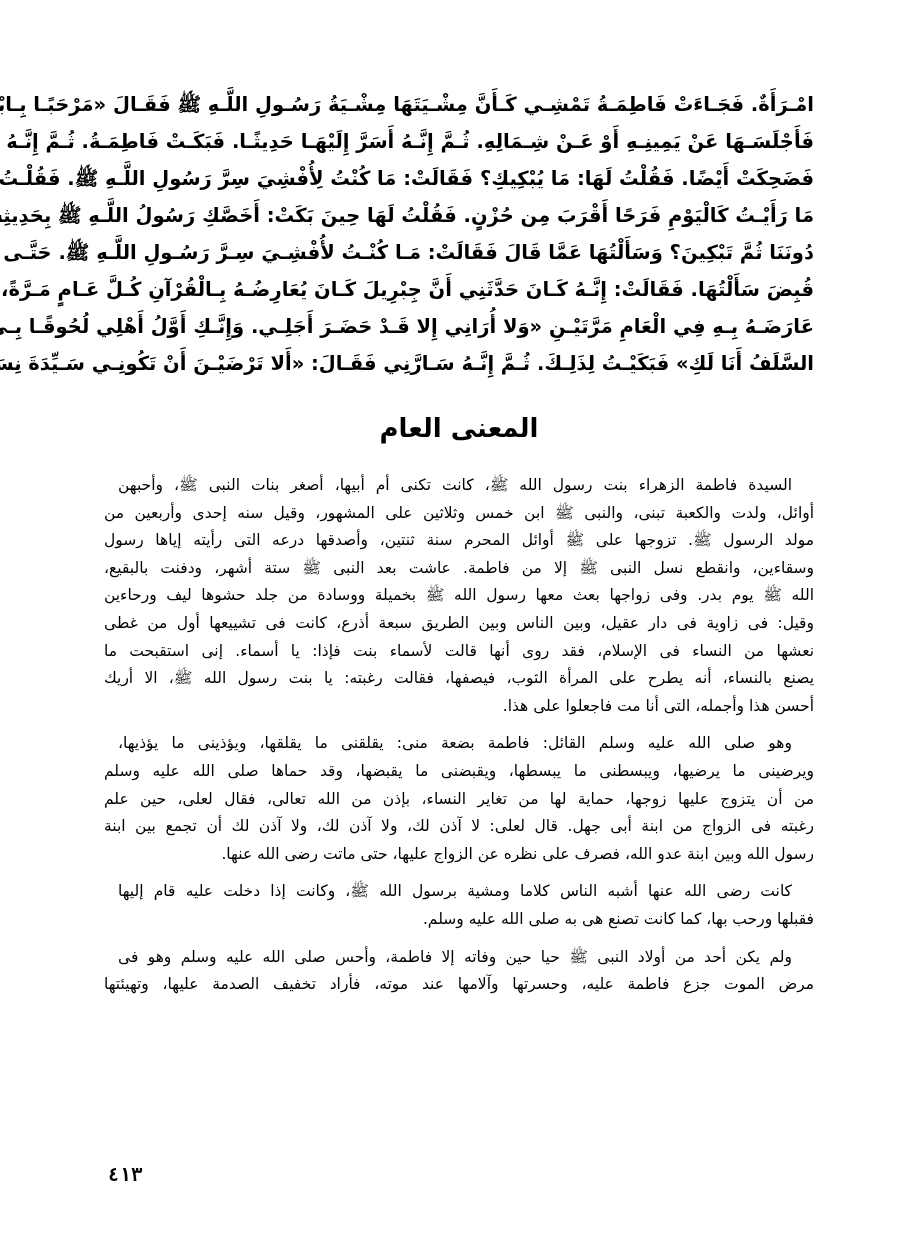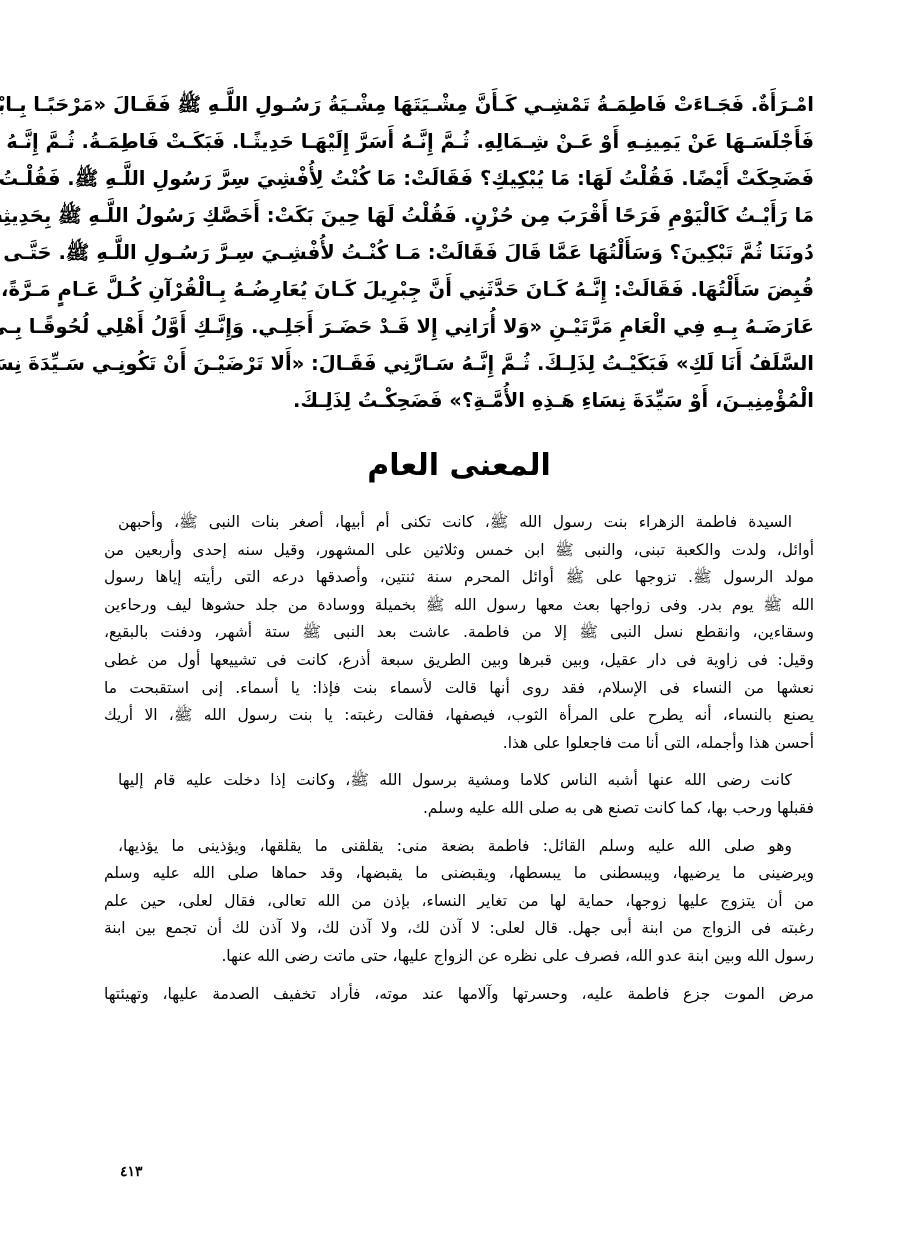--- a/index.html
+++ b/index.html
@@ -37,21 +37,21 @@
     white-space: nowrap;
     height: 37px;
     overflow: visible;
   }
   .hadith-line.last {
     text-align-last: right;
   }
   .heading {
     font-family: "DejaVu Sans", sans-serif;
     font-weight: bold;
-    font-size: 30px;
+    font-size: 26px;
     text-align: center;
     margin: 24px 0 22px 0;
     line-height: 44px;
   }
   .para {
     font-family: "DejaVu Sans", sans-serif;
     font-weight: normal;
     font-size: 15.5px;
     line-height: 27.6px;
     margin: 0 0 10px 0;
@@ -67,70 +67,69 @@
     padding-right: 22px;
     margin-left: 14px;
   }
   .para-line.last {
     text-align-last: right;
   }
   .page-number {
     position: absolute;
     left: 108px;
     top: 1163px;
-    font-family: Liberation Serif, serif;
+    font-family: Liberation Mono, monospace;
     font-weight: bold;
-    font-size: 14px;
+    font-size: 19px;
     direction: rtl;
-    margin-left: 12px;
   }
 </style>
 </head>
 <body>
 
 <div class="page">
 
   <div class="hadith">
     <span class="hadith-line">امْـرَأَةٌ. فَجَـاءَتْ فَاطِمَـةُ تَمْشِـي كَـأَنَّ مِشْـيَتَهَا مِشْـيَةُ رَسُـولِ اللَّـهِ ﷺ فَقَـالَ «مَرْحَبًـا بِـابْنَتِي»</span>
     <span class="hadith-line">فَأَجْلَسَـهَا عَنْ يَمِينِـهِ أَوْ عَـنْ شِـمَالِهِ. ثُـمَّ إِنَّـهُ أَسَرَّ إِلَيْهَـا حَدِيثًـا. فَبَكَـتْ فَاطِمَـةُ. ثُـمَّ إِنَّـهُ سَـارَّهَا،</span>
     <span class="hadith-line">فَضَحِكَتْ أَيْضًا. فَقُلْتُ لَهَا: مَا يُبْكِيكِ؟ فَقَالَتْ: مَا كُنْتُ لِأُفْشِيَ سِرَّ رَسُولِ اللَّـهِ ﷺ. فَقُلْـتُ:</span>
     <span class="hadith-line">مَا رَأَيْـتُ كَالْيَوْمِ فَرَحًا أَقْرَبَ مِن حُزْنٍ. فَقُلْتُ لَهَا حِينَ بَكَتْ: أَخَصَّكِ رَسُولُ اللَّـهِ ﷺ بِحَدِيثِهِ</span>
     <span class="hadith-line">دُونَنَا ثُمَّ تَبْكِينَ؟ وَسَأَلْتُهَا عَمَّا قَالَ فَقَالَتْ: مَـا كُنْـتُ لأُفْشِـيَ سِـرَّ رَسُـولِ اللَّـهِ ﷺ. حَتَّـى إِذَا</span>
     <span class="hadith-line">قُبِضَ سَأَلْتُهَا. فَقَالَتْ: إِنَّـهُ كَـانَ حَدَّثَنِي أَنَّ جِبْرِيلَ كَـانَ يُعَارِضُـهُ بِـالْقُرْآنِ كُـلَّ عَـامٍ مَـرَّةً، وَإِنَّـهُ</span>
     <span class="hadith-line">عَارَضَـهُ بِـهِ فِي الْعَامِ مَرَّتَيْـنِ «وَلا أُرَانِي إِلا قَـدْ حَضَـرَ أَجَلِـي. وَإِنَّـكِ أَوَّلُ أَهْلِي لُحُوقًـا بِـي. وَنِعْـمَ</span>
     <span class="hadith-line">السَّلَفُ أَنَا لَكِ» فَبَكَيْـتُ لِذَلِـكَ. ثُـمَّ إِنَّـهُ سَـارَّنِي فَقَـالَ: «أَلا تَرْضَيْـنَ أَنْ تَكُونِـي سَـيِّدَةَ نِسَـاءِ</span>
-    <span class="hadith-line last">الْمُؤْمِنِيـنَ، أَوْ سَيِّدَةَ نِسَاءِ هَـذِهِ الأُمَّـةِ؟» فَضَحِكْـتُ لِذَلِـكَ.</span>
   </div>
 
   <h2 class="heading">المعنى العام</h2>
 
   <div class="para">
     <span class="para-line first">السيدة فاطمة الزهراء بنت رسول الله ﷺ، كانت تكنى أم أبيها، أصغر بنات النبى ﷺ، وأحبهن</span>
     <span class="para-line">أوائل، ولدت والكعبة تبنى، والنبى ﷺ ابن خمس وثلاثين على المشهور، وقيل سنه إحدى وأربعين من</span>
     <span class="para-line">مولد الرسول ﷺ. تزوجها على ﷺ أوائل المحرم سنة ثنتين، وأصدقها درعه التى رأيته إياها رسول</span>
+    <span class="para-line">وسقاءين، وانقطع نسل النبى ﷺ إلا من فاطمة. عاشت بعد النبى ﷺ ستة أشهر، ودفنت بالبقيع،</span>
     <span class="para-line">الله ﷺ يوم بدر. وفى زواجها بعث معها رسول الله ﷺ بخميلة ووسادة من جلد حشوها ليف ورحاءين</span>
-    <span class="para-line">وسقاءين، وانقطع نسل النبى ﷺ إلا من فاطمة. عاشت بعد النبى ﷺ ستة أشهر، ودفنت بالبقيع،</span>
-    <span class="para-line">وقيل: فى زاوية فى دار عقيل، وبين قبرها وبين الطريق سبعة أذرع، كانت فى تشييعها أول من غطى</span>
+    <span class="para-line">وقيل: فى زاوية فى دار عقيل، وبين الناس وبين الطريق سبعة أذرع، كانت فى تشييعها أول من غطى</span>
     <span class="para-line">نعشها من النساء فى الإسلام، فقد روى أنها قالت لأسماء بنت فإذا: يا أسماء. إنى استقبحت ما</span>
     <span class="para-line">يصنع بالنساء، أنه يطرح على المرأة الثوب، فيصفها، فقالت رغبته: يا بنت رسول الله ﷺ، الا أريك</span>
     <span class="para-line last">أحسن هذا وأجمله، التى أنا مت فاجعلوا على هذا.</span>
-  </div>
-
-  <div class="para">
-    <span class="para-line first">كانت رضى الله عنها أشبه الناس كلاما ومشية برسول الله ﷺ، وكانت إذا دخلت عليه قام إليها</span>
-    <span class="para-line last">فقبلها ورحب بها، كما كانت تصنع هى به صلى الله عليه وسلم.</span>
   </div>
 
   <div class="para">
     <span class="para-line first">وهو صلى الله عليه وسلم القائل: فاطمة بضعة منى: يقلقنى ما يقلقها، ويؤذينى ما يؤذيها،</span>
     <span class="para-line">ويرضينى ما يرضيها، ويبسطنى ما يبسطها، ويقبضنى ما يقبضها، وقد حماها صلى الله عليه وسلم</span>
     <span class="para-line">من أن يتزوج عليها زوجها، حماية لها من تغاير النساء، بإذن من الله تعالى، فقال لعلى، حين علم</span>
     <span class="para-line">رغبته فى الزواج من ابنة أبى جهل. قال لعلى: لا آذن لك، ولا آذن لك، ولا آذن لك أن تجمع بين ابنة</span>
     <span class="para-line last">رسول الله وبين ابنة عدو الله، فصرف على نظره عن الزواج عليها، حتى ماتت رضى الله عنها.</span>
   </div>
 
   <div class="para">
+    <span class="para-line first">كانت رضى الله عنها أشبه الناس كلاما ومشية برسول الله ﷺ، وكانت إذا دخلت عليه قام إليها</span>
+    <span class="para-line last">فقبلها ورحب بها، كما كانت تصنع هى به صلى الله عليه وسلم.</span>
+  </div>
+
+  <div class="para">
+    <span class="para-line first">ولم يكن أحد من أولاد النبى ﷺ حيا حين وفاته إلا فاطمة، وأحس صلى الله عليه وسلم وهو فى</span>
     <span class="para-line">مرض الموت جزع فاطمة عليه، وحسرتها وآلامها عند موته، فأراد تخفيف الصدمة عليها، وتهيئتها</span>
   </div>
 
 </div>
 
 <div class="page-number">٤١٣</div>
 
 </body></html>

